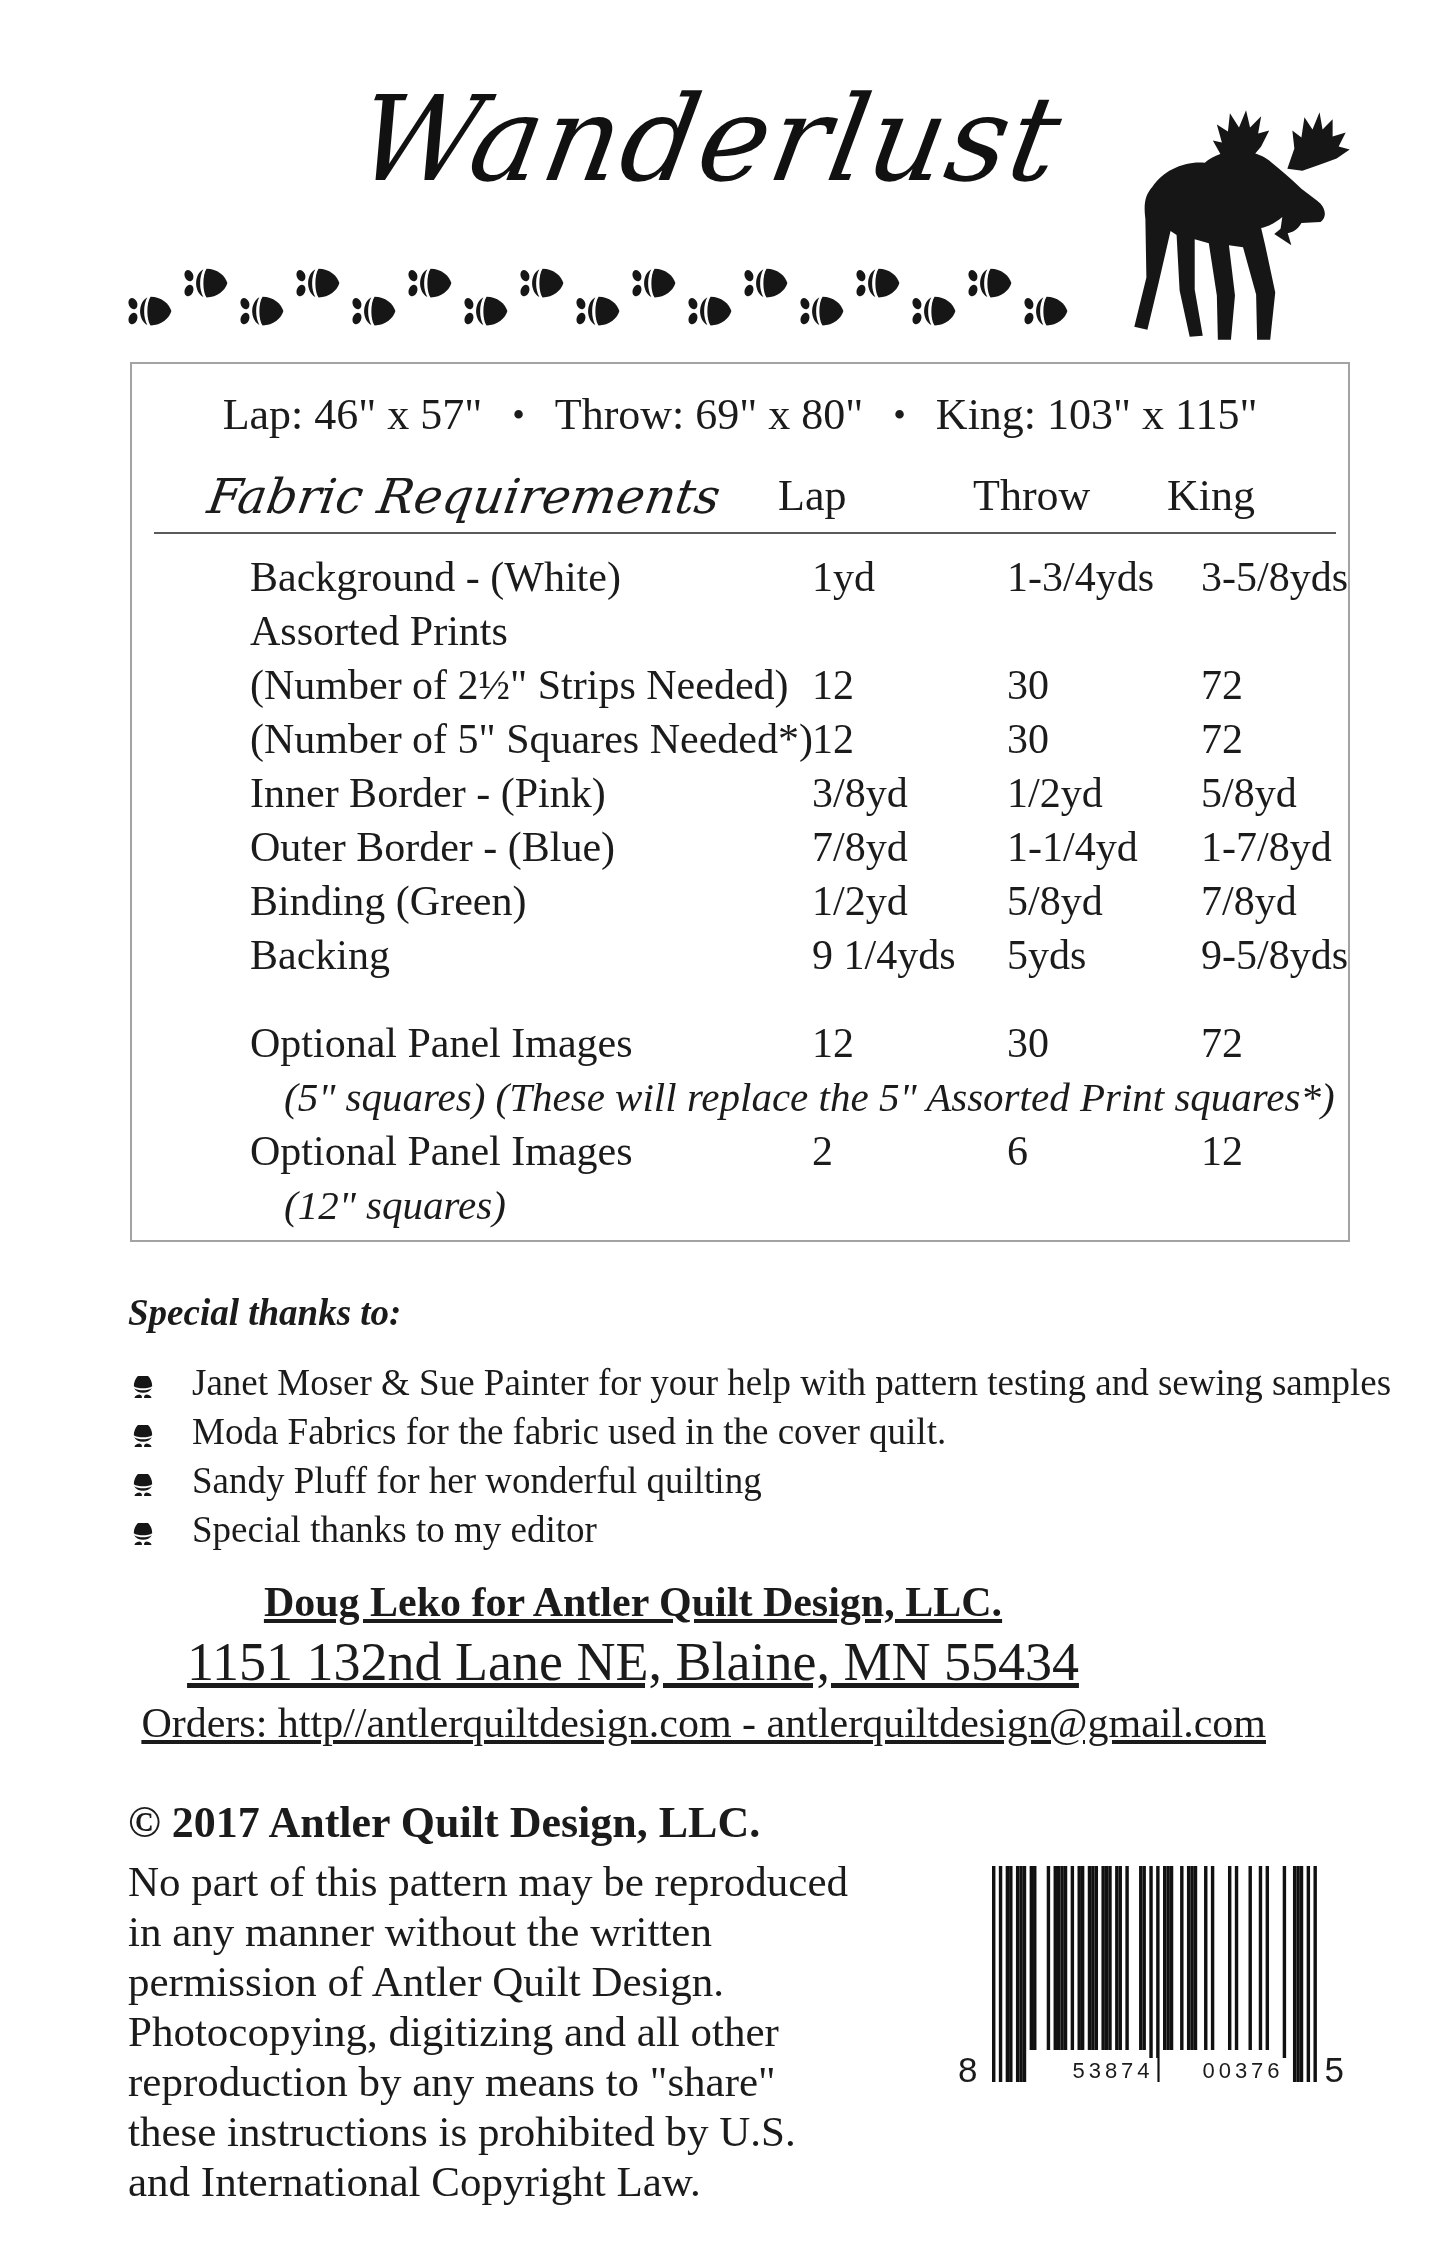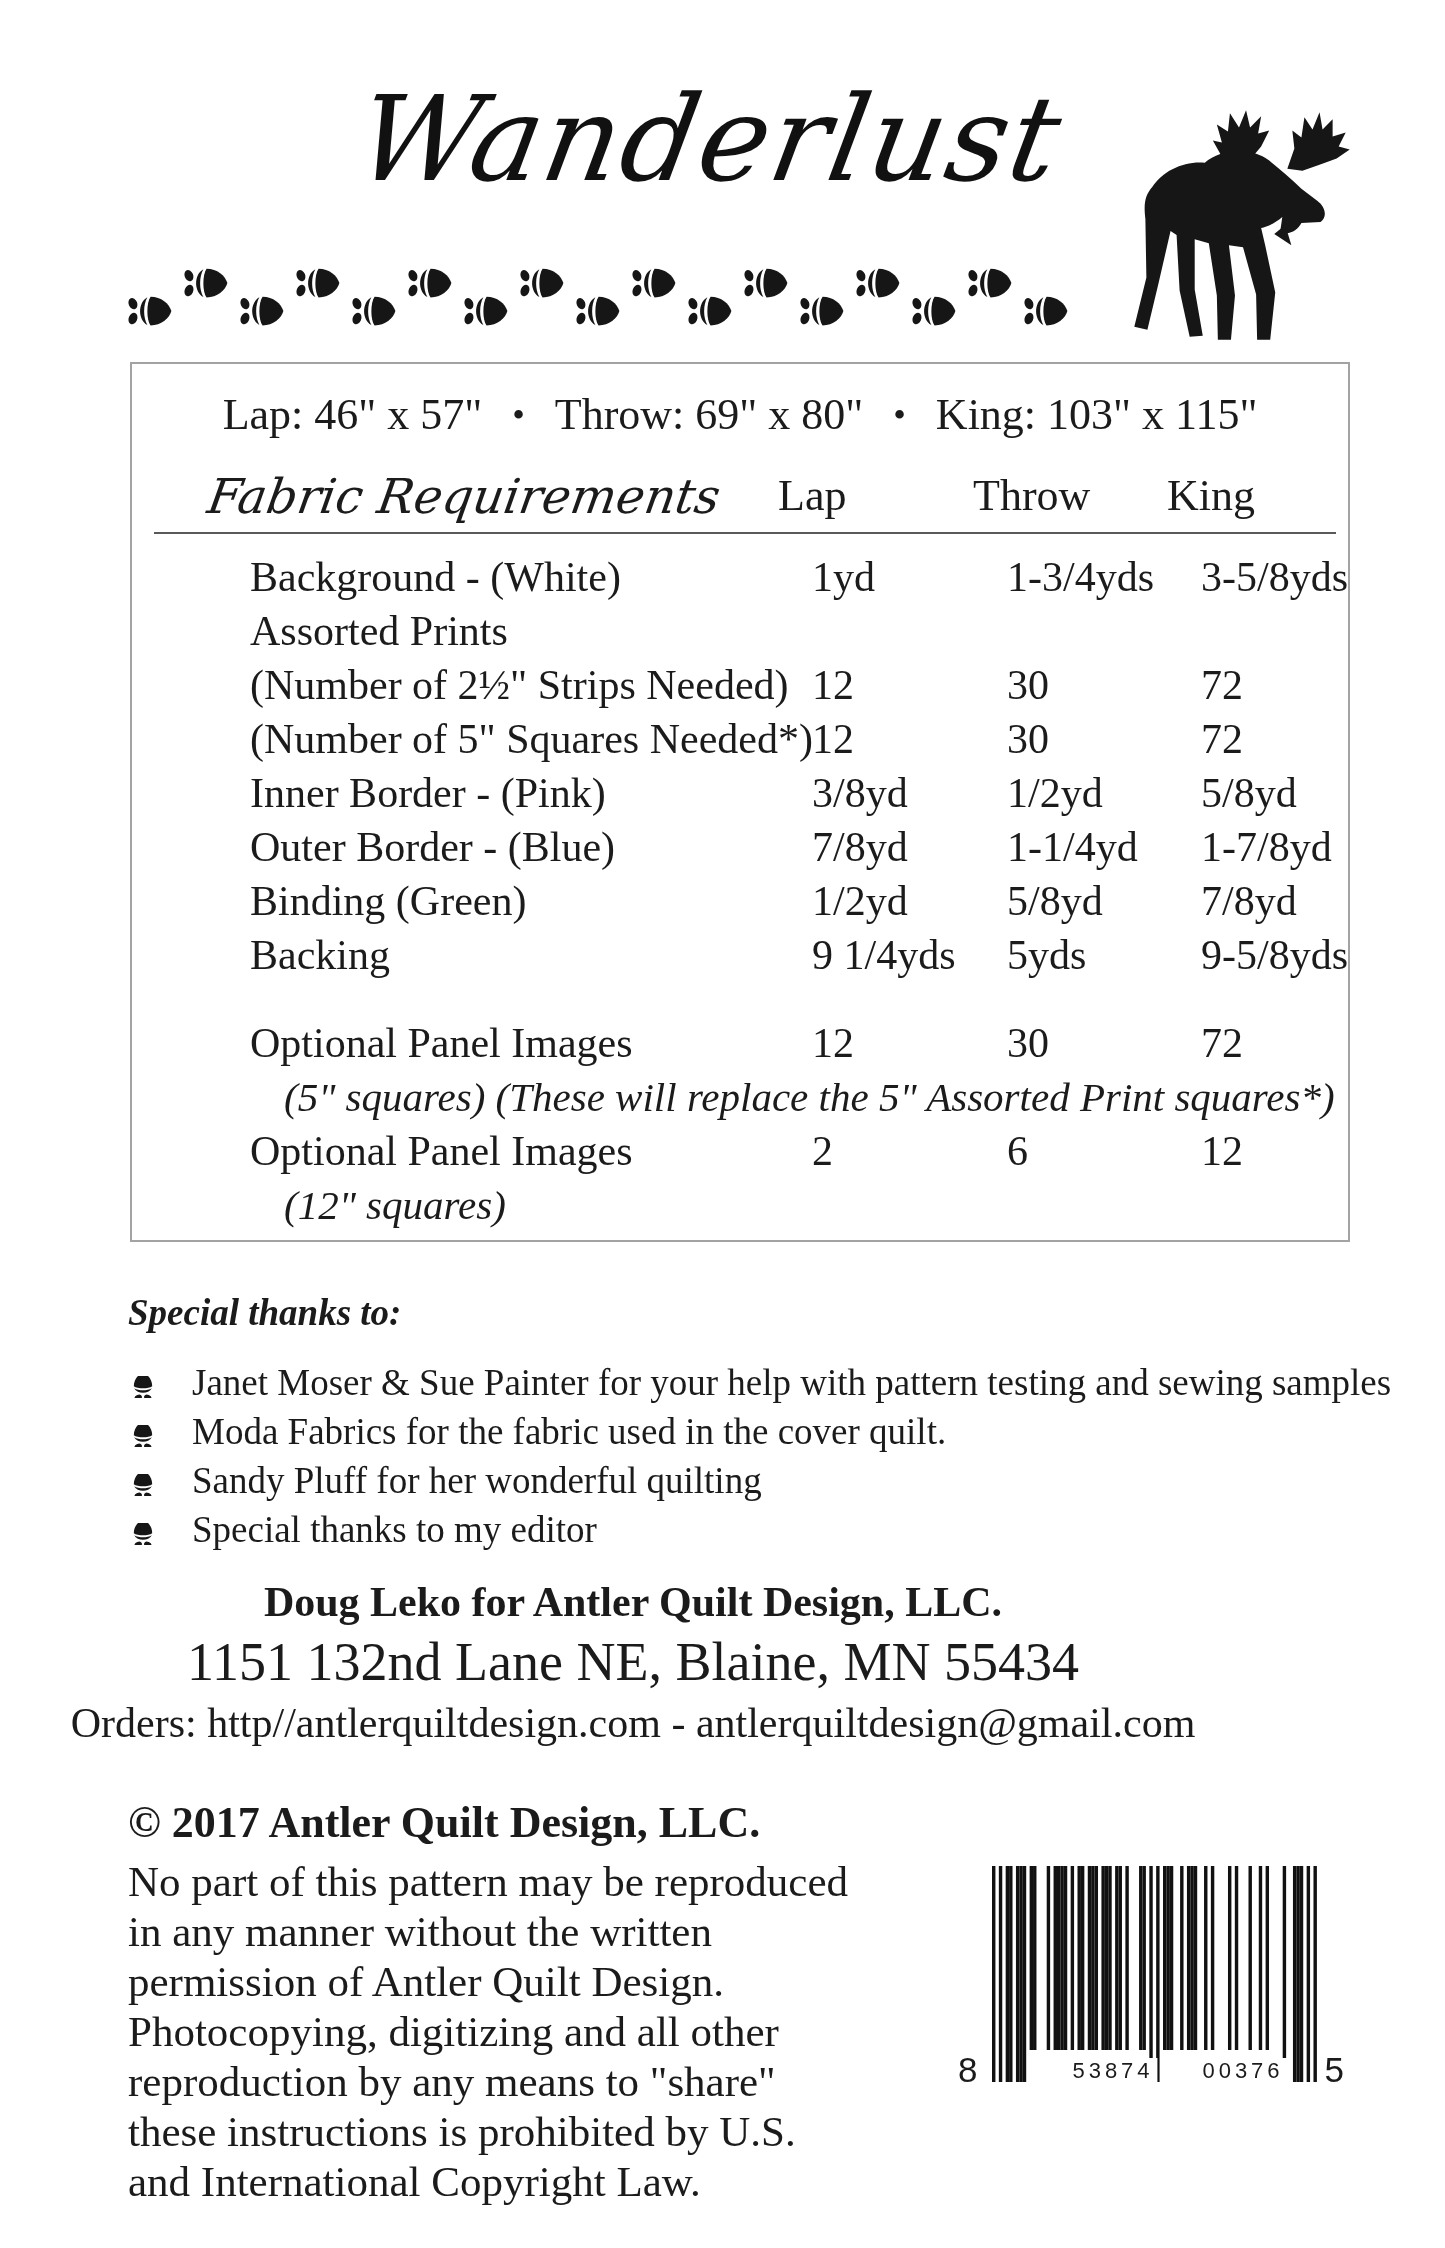--- a/index.html
+++ b/index.html
@@ -73,24 +73,24 @@
   .thanks{position:absolute;left:128px;top:1286px;width:1260px;}
   .thanks-heading{
     font-size:37px;line-height:54px;
     font-weight:bold;font-style:italic;
     margin-bottom:18px;
   }
   .thanks-item{display:flex;align-items:center;height:49px;font-size:37px;white-space:nowrap;}
   .thanks-item .bullet{width:30px;height:38px;margin-right:34px;flex:0 0 auto;}
 
   
-  .publisher{position:absolute;left:0;top:1572px;width:1266px;text-align:center;}
+  .publisher{position:absolute;left:0;top:1572px;width:1266px;text-align:center;text-decoration:underline;}
   .pub-line1{font-size:42px;line-height:60px;font-weight:bold;}
   .pub-line2{font-size:54px;line-height:60px;}
-  .pub-line3{font-size:42px;line-height:62px;}
+  .pub-line3{font-size:42px;line-height:62px;text-align:right;}
 
   
   .copyright{position:absolute;left:128px;top:1795px;width:740px;}
   .copy-heading{font-size:44px;line-height:56px;font-weight:bold;margin-bottom:6px;}
   .copy-line{font-size:43px;line-height:50px;white-space:nowrap;}
 
   
   .barcode{position:absolute;left:958px;top:1866px;width:400px;height:250px;}
   .barcode .outside-digit{
     position:absolute;bottom:26px;

